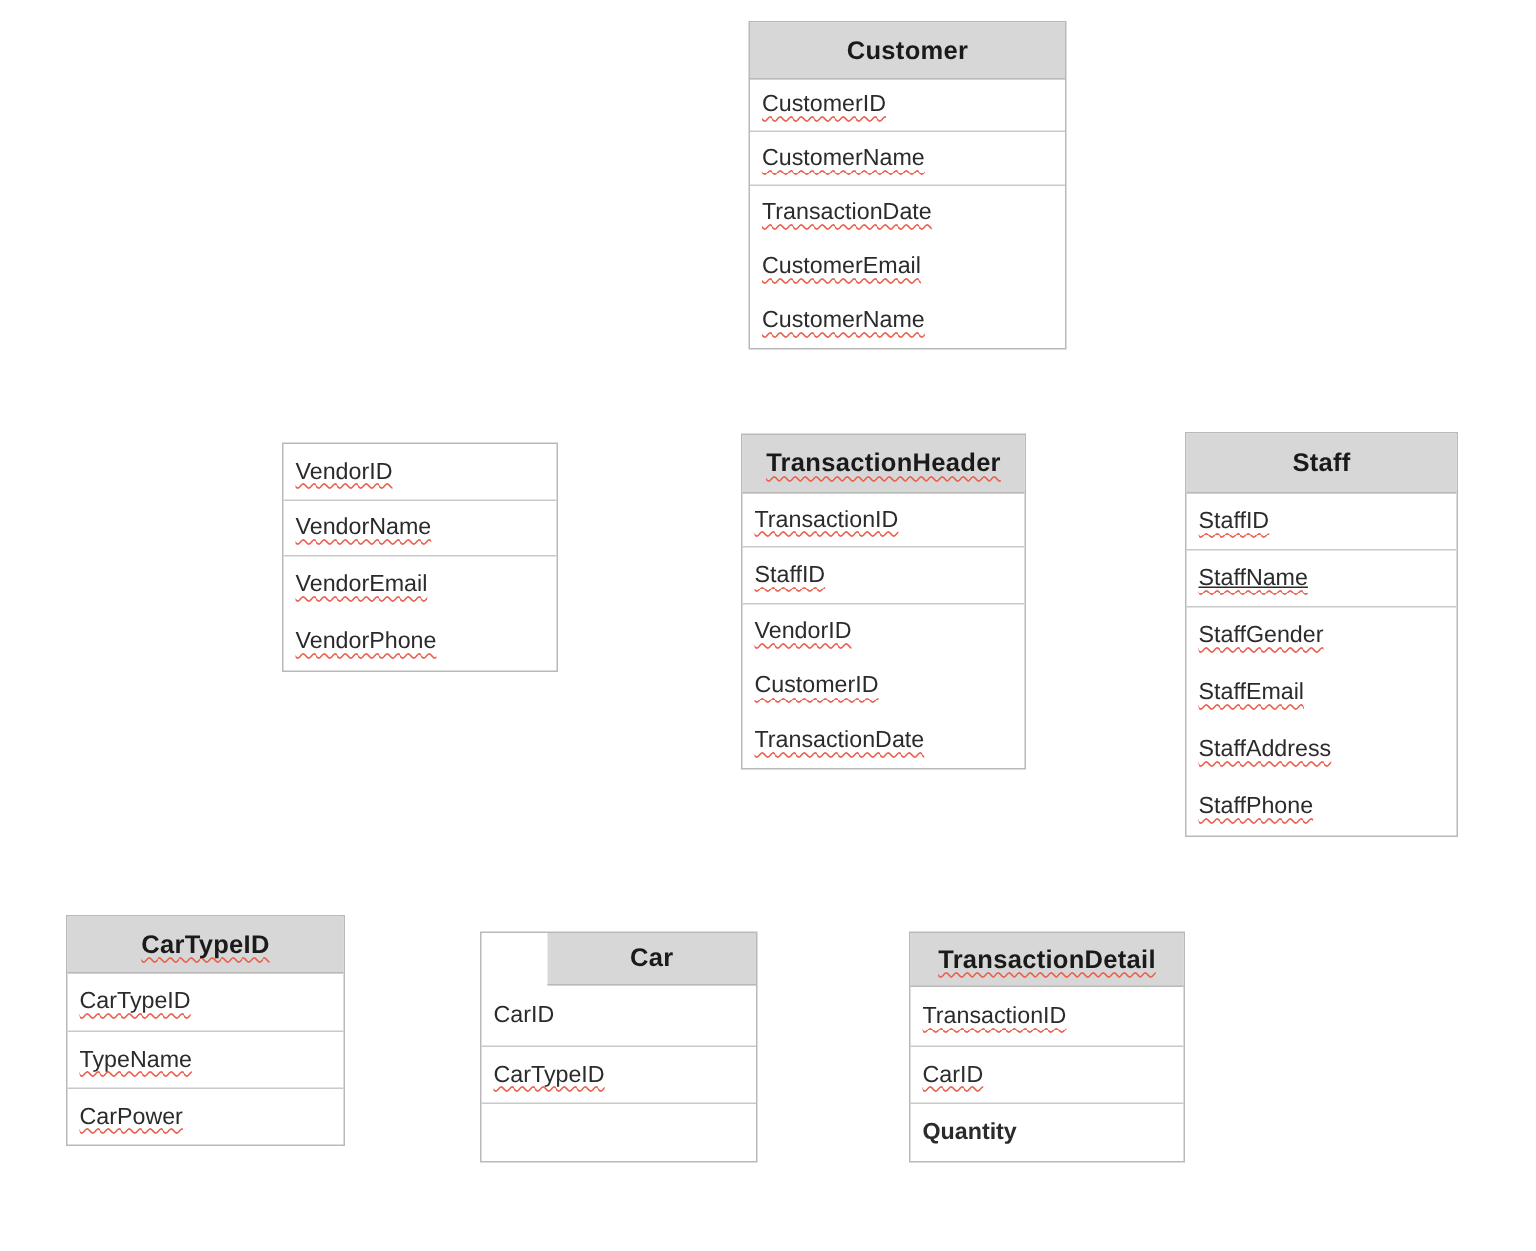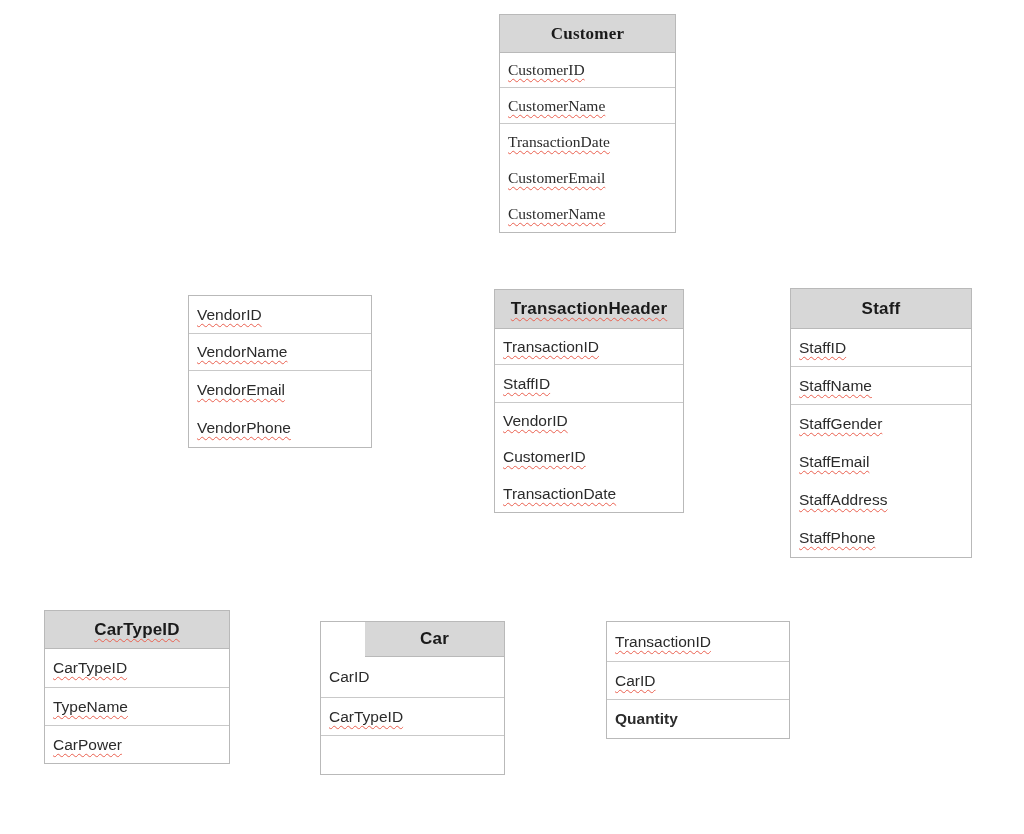--- a/index.html
+++ b/index.html
@@ -56,21 +56,21 @@
     text-decoration-color: var(--squiggle, #ea604f);
     text-decoration-thickness: 1px;
     text-underline-offset: 3px;
     text-decoration-skip-ink: none;
   }
 </style>
 </head>
 <body>
 
 <div id="diagram-canvas" style="--page-bg: #ffffff; --header-bg: #d7d7d7; --table-border: #b9b9b9; --row-border: #c9c9c9; --header-text: #1a1a1a; --field-text: #2b2b2b; --squiggle: #ea604f;">
-    <div class="db-table" style="left: 499px; top: 14px; width: 177px; font-family: Liberation Serif, serif;">
+    <div class="db-table" style="left: 499px; top: 14px; width: 212px;">
       <div class="thead" style="height: 38px;">Customer</div>
       <div class="cell" style="height: 35px;">
         <div class="field-line" style="height: 35px;">
           <span class="squiggle">CustomerID</span>
         </div>
       </div>
       <div class="cell" style="height: 36px;">
         <div class="field-line" style="height: 36px;">
           <span class="squiggle">CustomerName</span>
         </div>
@@ -132,21 +132,21 @@
       </div>
     </div>
     <div class="db-table" style="left: 790px; top: 288px; width: 182px;">
       <div class="thead" style="height: 40px;">Staff</div>
       <div class="cell" style="height: 38px;">
         <div class="field-line" style="height: 38px;">
           <span class="squiggle">StaffID</span>
         </div>
       </div>
       <div class="cell" style="height: 38px;">
-        <div class="field-line" style="height: 38px;">
+        <div class="field-line" style="height: 38px; text-decoration: underline;">
           <span class="squiggle">StaffName</span>
         </div>
       </div>
       <div class="cell" style="height: 152px;">
         <div class="field-line" style="height: 38px;">
           <span class="squiggle">StaffGender</span>
         </div>
         <div class="field-line" style="height: 38px;">
           <span class="squiggle">StaffEmail</span>
         </div>
@@ -188,20 +188,21 @@
           <span class="squiggle">CarTypeID</span>
         </div>
       </div>
       <div class="cell" style="height: 38px;">
         <div class="field-line" style="height: 38px;">
           <span class=""></span>
         </div>
       </div>
     </div>
     <div class="db-table" style="left: 606px; top: 621px; width: 184px;">
+      <div class="thead squiggle" style="height: 36px;">TransactionDetail</div>
       <div class="cell" style="height: 40px;">
         <div class="field-line" style="height: 40px;">
           <span class="squiggle">TransactionID</span>
         </div>
       </div>
       <div class="cell" style="height: 38px;">
         <div class="field-line" style="height: 38px;">
           <span class="squiggle">CarID</span>
         </div>
       </div>

